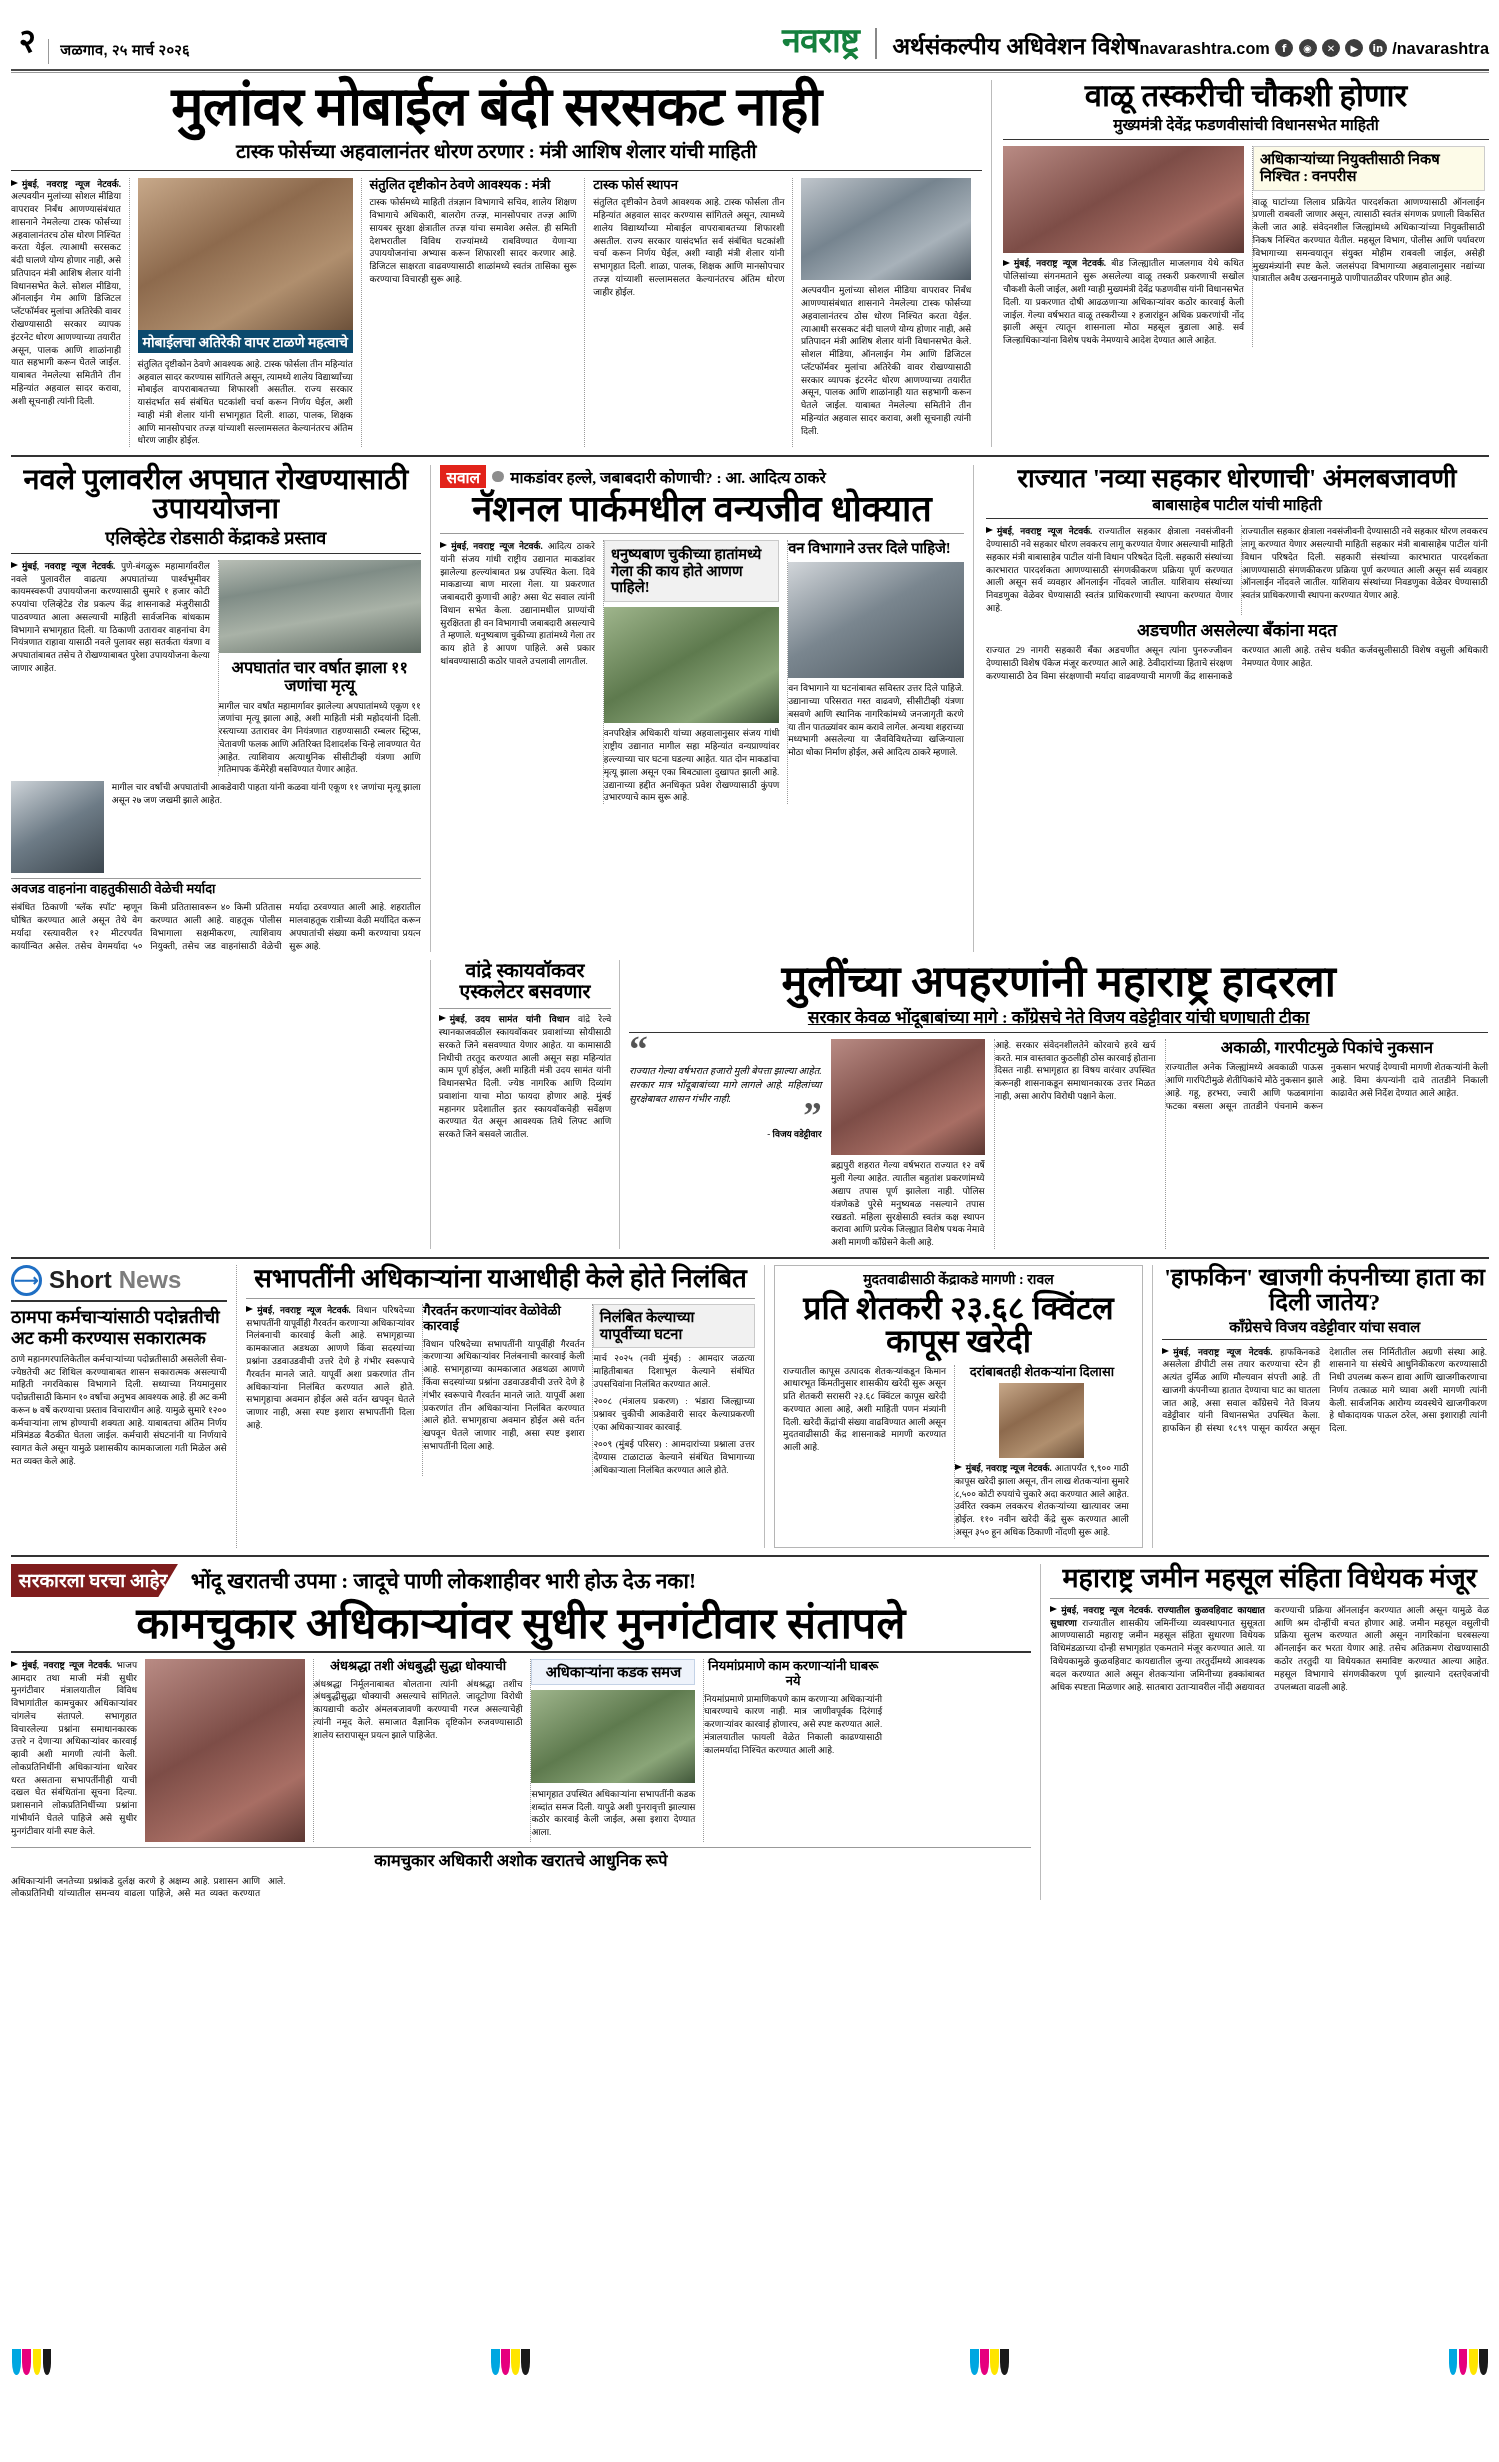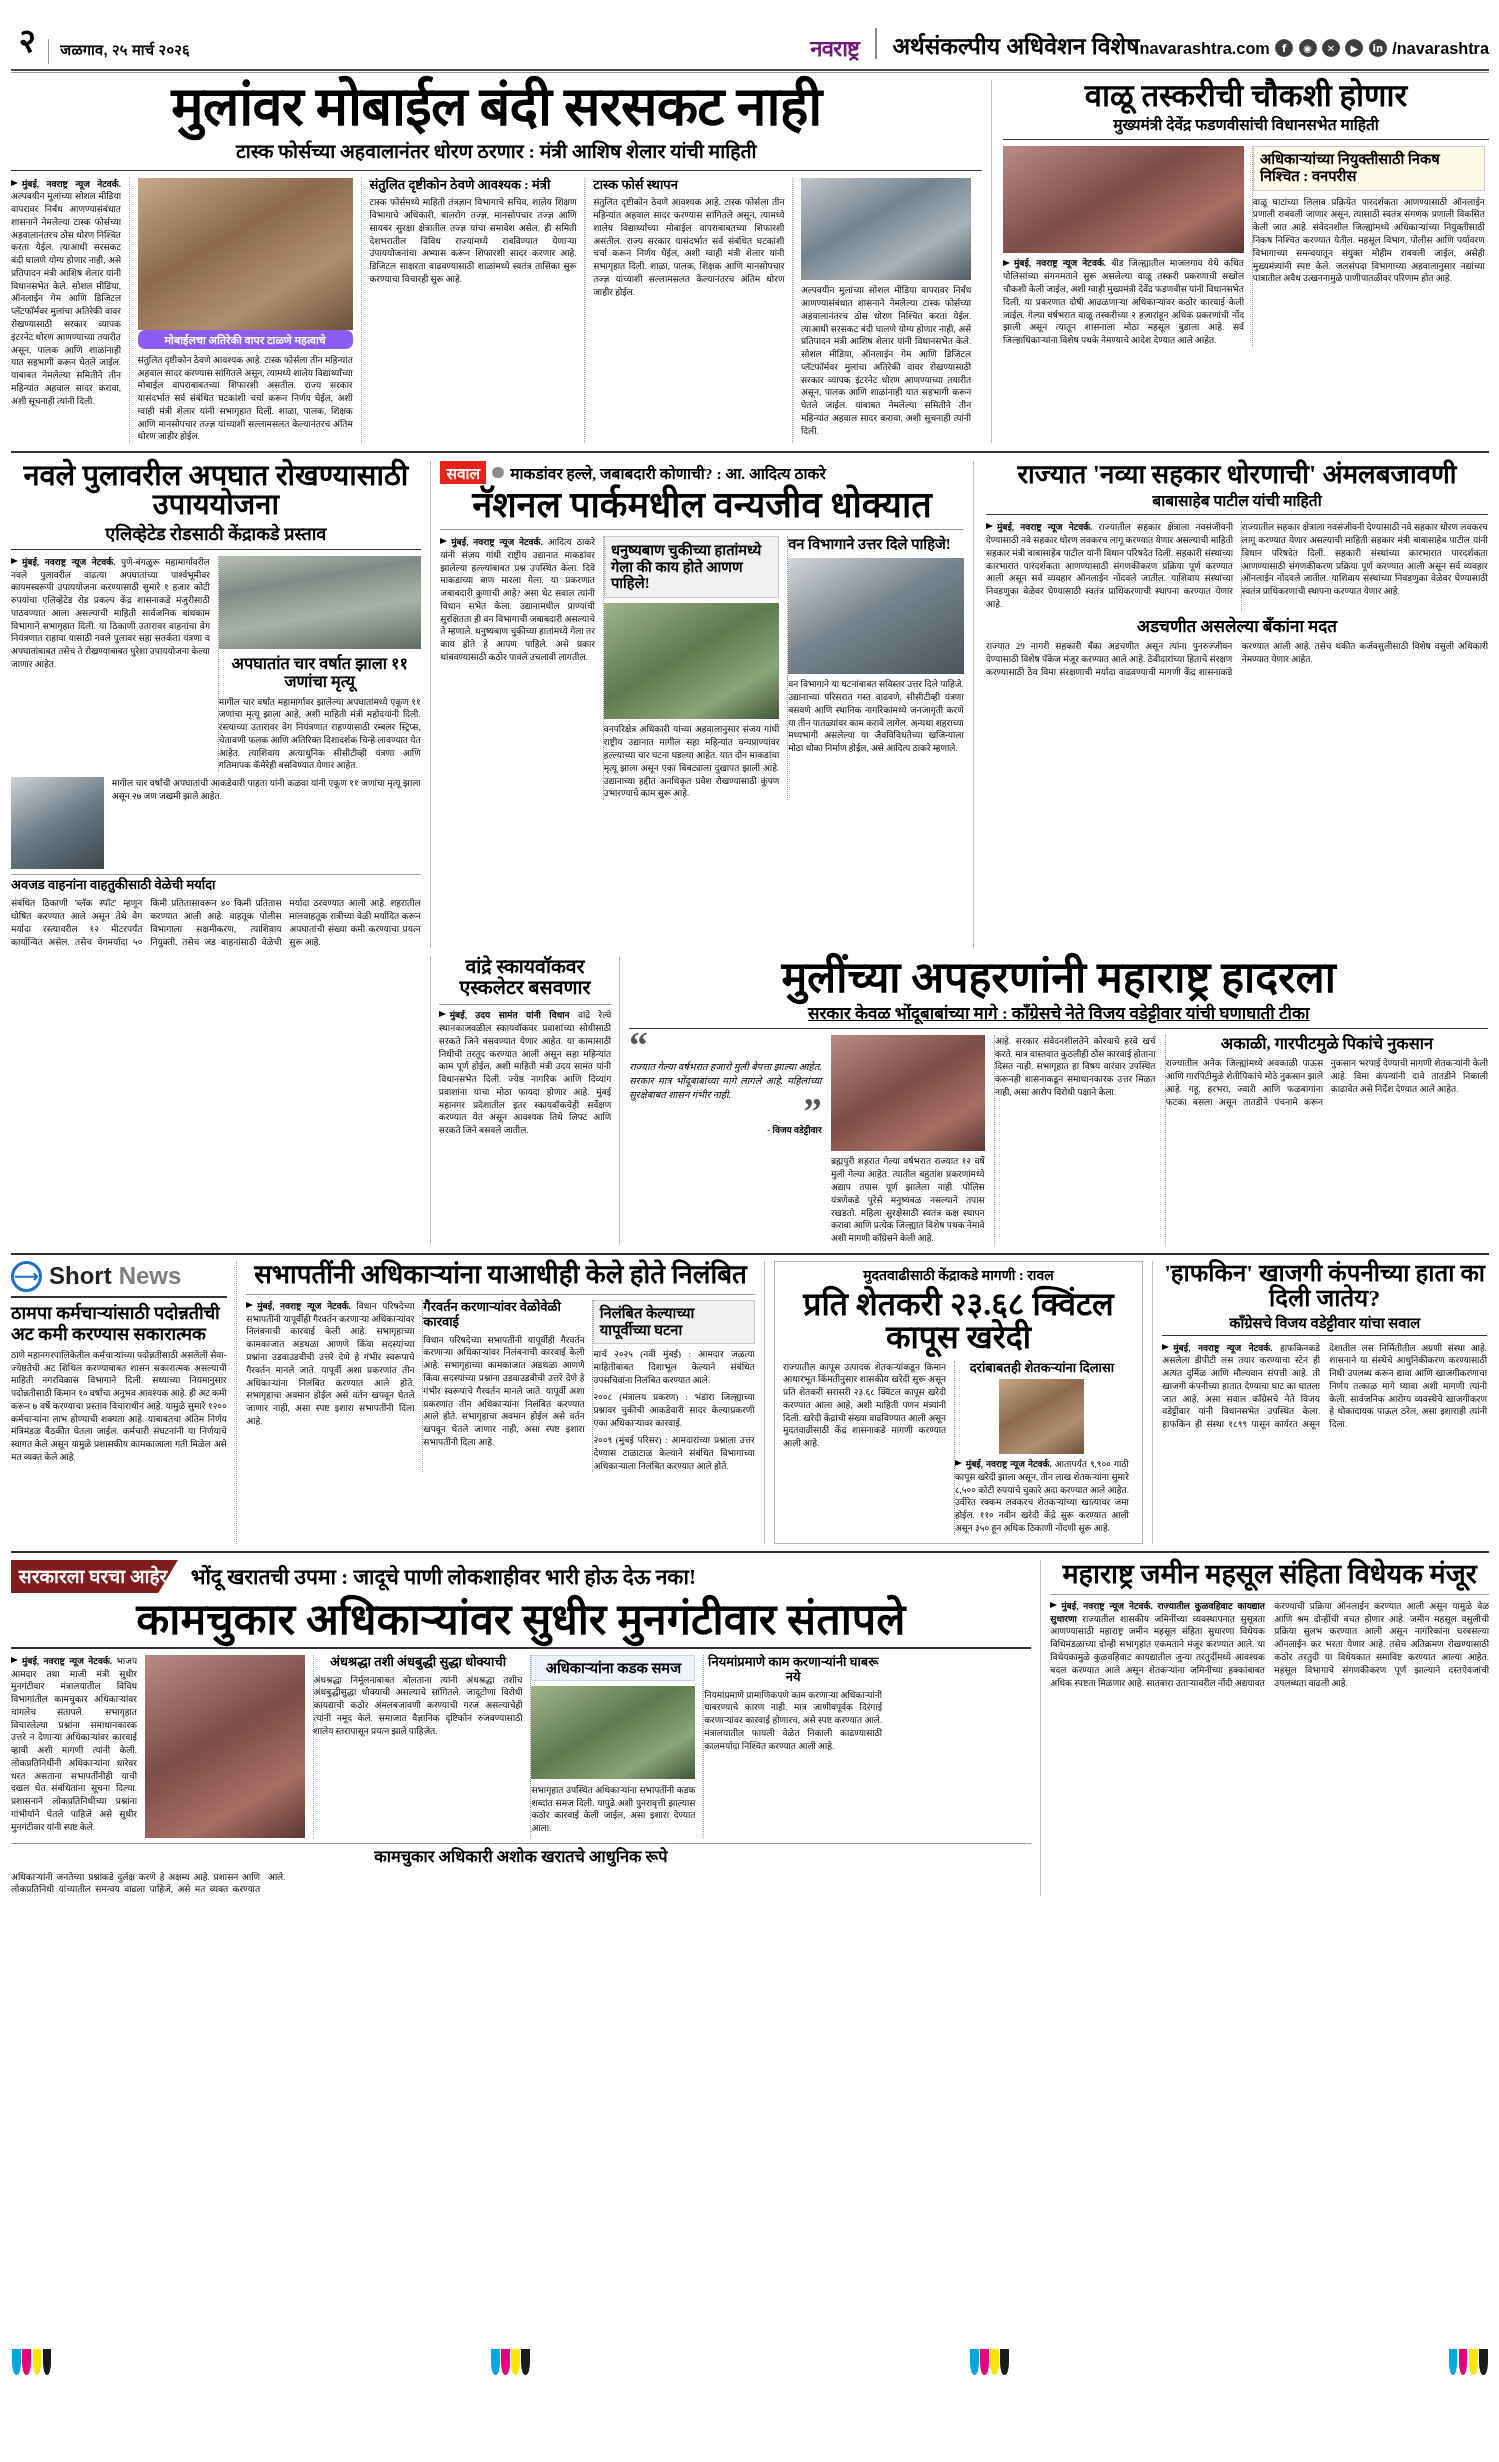--- a/index.html
+++ b/index.html
@@ -10,21 +10,21 @@
     color:#000;
     overflow:hidden;
   }
   .page { width:1500px; height:2462px; position:relative; padding:0 11px; }
 
   
   .masthead { display:flex; align-items:flex-end; height:64px; padding-top:11px; }
   .pg-num { font-family:"Liberation Serif", serif; font-size:33px; font-weight:700; padding:0 12.4px 1.6px 7.8px; }
   .mh-date { font-size:14.7px; font-weight:700; border-left:1.6px solid #999; padding:0 0 4.7px 11px; letter-spacing:0.2px; }
   .mh-spacer { flex:1; }
-  .mh-logo { color:#701a75; font-size:22px; font-weight:700; letter-spacing:-0.8px; padding-bottom:1.6px;
+  .mh-logo { color:#15803d; font-size:34px; font-weight:700; letter-spacing:-0.8px; padding-bottom:1.6px;
              font-family:"Liberation Serif", serif; }
   .mh-sep { width:2.3px; height:31px; background:#888; margin:0 15.5px 4.7px 15.5px; }
   .mh-edition { font-size:23px; font-weight:700; padding-bottom:3.1px; }
   .mh-web { margin-left:auto; display:flex; align-items:center; gap:5.4px; padding-bottom:6.2px; }
   .mh-web .site { font-size:16.3px; font-weight:700; }
   .soc { width:18px; height:18px; border-radius:50%; background:#3d3d3d; color:#fff;
          font-size:10px; font-weight:700; display:flex; align-items:center; justify-content:center;
          font-family:"DejaVu Sans", sans-serif; }
   .mh-handle { font-size:16.3px; font-weight:700; }
   .rule-dbl { border-top:2.3px solid #4a4a4a; border-bottom:1.6px solid #9a9a9a; height:4.7px; margin:4.7px 0 0; }
@@ -37,22 +37,22 @@
   .tri { display:inline-block; width:0;height:0; border-left:7px solid #000;
          border-top:3.9px solid transparent; border-bottom:3.9px solid transparent; margin-right:3.9px; vertical-align:0.8px;}
   .vline { border-left:0.8px solid #bbb; }
   .vdot { border-left:0.8px dotted #999; }
   .photo { background:linear-gradient(160deg,#9aa7ae,#5d6b74 45%,#8d9aa1 70%,#46525a); position:relative; overflow:hidden;}
   .photo.warm { background:linear-gradient(150deg,#c8a98a,#8d6a4d 40%,#b08f6e 70%,#6d513a); }
   .photo.green { background:linear-gradient(150deg,#9fb58c,#5e7a4e 45%,#8aa578 75%,#41573a); }
   .photo.road { background:linear-gradient(170deg,#b9bfb6,#7f8c86 30%,#a9b2a7 60%,#5f6b63); }
   .photo.red { background:linear-gradient(150deg,#b98b84,#7d4d47 45%,#a86e64 75%,#5c3732); }
   .photo.ind { background:linear-gradient(150deg,#c0c6cc,#76848f 40%,#a8b2ba 70%,#505c66); }
-  .cap { background:#8b5cf6; color:#fff; font-size:11px; font-weight:700; padding:2.3px 4.7px; text-align:center;
-         font-family:"Liberation Serif", serif;border-radius:7px;}
+  .cap { background:#0c4a6e; color:#fff; font-size:14px; font-weight:700; padding:2.3px 4.7px; text-align:center;
+         font-family:"Liberation Serif", serif;}
   .hr-thin { border-top:0.8px solid #999; }
   .box-tint { background:#fdfbe8; border:0.8px solid #ccc; }
   .box-blue { background:#eef3fb; border:0.8px solid #c3d2e6; }
   .box-grey { background:#f1f1f1; border:0.8px solid #c9c9c9; }
 
   
   .sec1 { display:flex; margin-top:6.2px; }
   .s1-left { width:980px; padding-right:9.3px; }
   .s1-right { width:498px; padding-left:11px; border-left:0.8px solid #bbb; }
   .h-main { font-size:54px; text-align:center; letter-spacing:-0.8px; }

